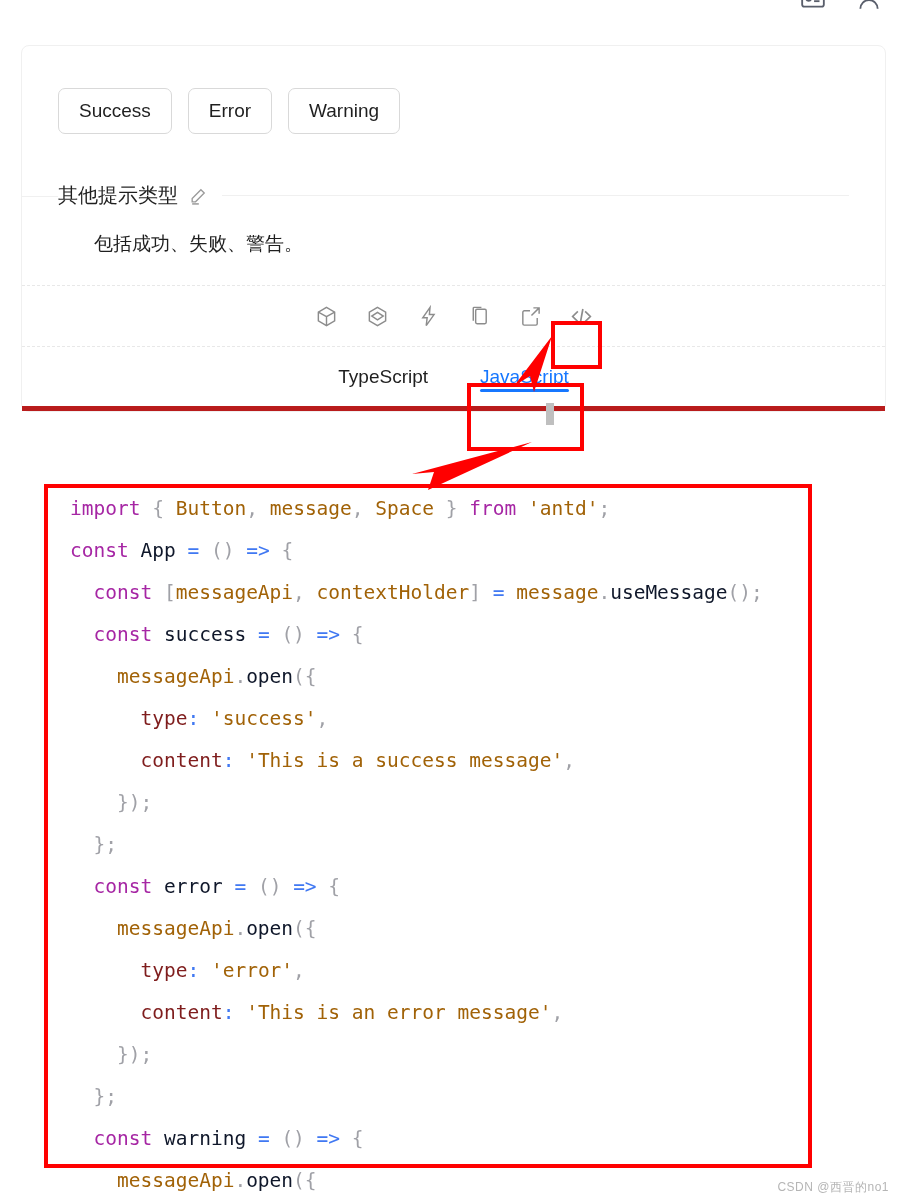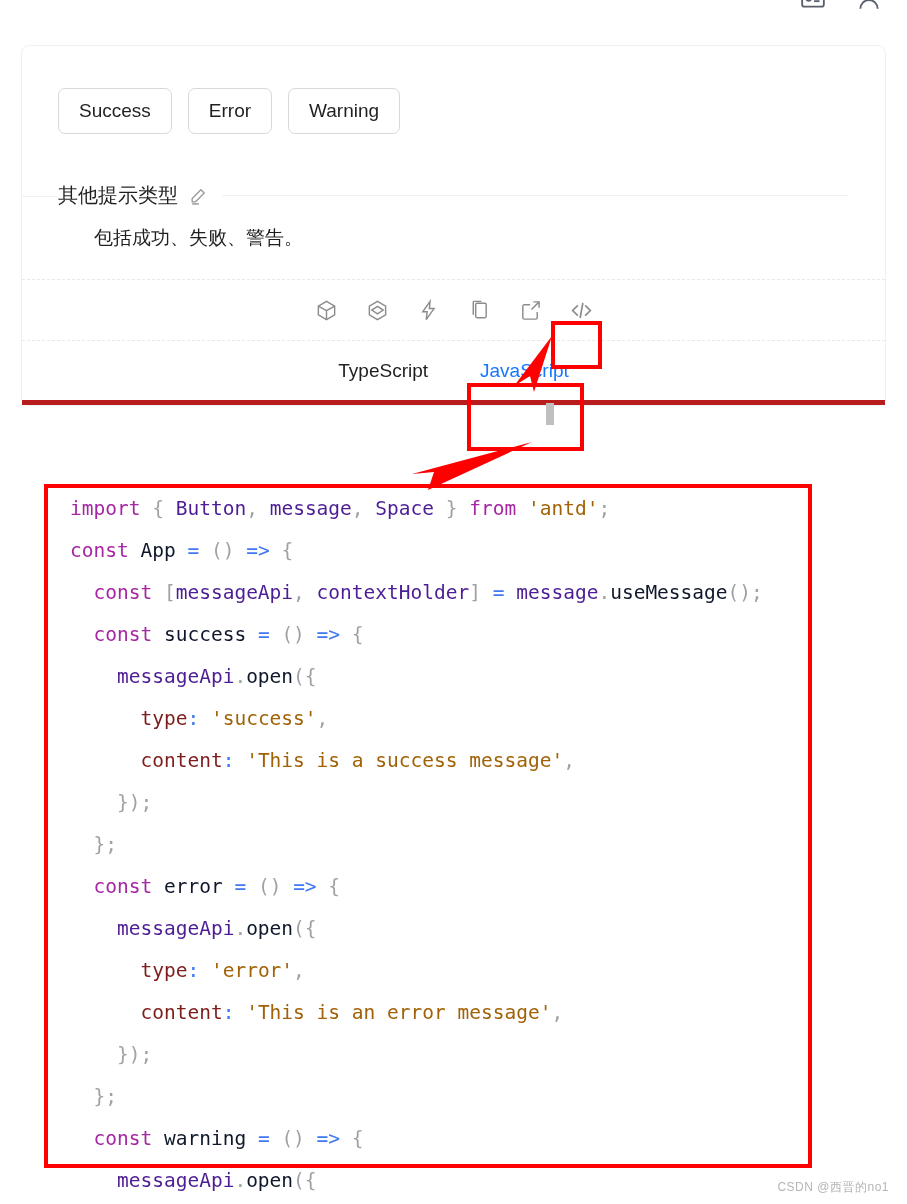--- a/index.html
+++ b/index.html
@@ -45,21 +45,21 @@
     font-family: "Liberation Sans", sans-serif;
     cursor: pointer;
     white-space: nowrap;
   }
 
   
   .demo-meta { padding: 0 36px 26px 36px; position: relative; }
   .meta-title-row {
     display: flex; align-items: center; gap: 10px;
     position: relative;
-    margin-bottom: 14px;
+    margin-bottom: 20px;
   }
   .meta-title {
     font-size: 20px;
     color: rgba(0,0,0,0.88);
     white-space: nowrap;
   }
   .meta-title-row::before {
     content: "";
     position: absolute;
     left: -36px; right: 100%;
@@ -143,21 +143,21 @@
     font-size: 19.5px;
     line-height: 42px;
     color: #383a42;
     white-space: pre;
   }
   .k  { color: #a626a4; text-align: right; }           
   .fn { color: #0f172a; }           
   .str{ color: #a16207; }           
   .key{ color: #7f1d1d; }           
   .op { color: #4078f2; }           
-  .pn { color: #4c1d95; }           
+  .pn { color: #a16207; }           
   .mut{ color: #a0a1a7; }           
 
   
   .anno { position: absolute; pointer-events: none; }
   .anno-box {
     border: 4px solid #ff0000;
     background: transparent;
   }
   .anno-code-icon { left: 551px; top: 321px; width: 51px; height: 48px; }
   .anno-js-tab    { left: 467px; top: 383px; width: 117px; height: 68px; }

